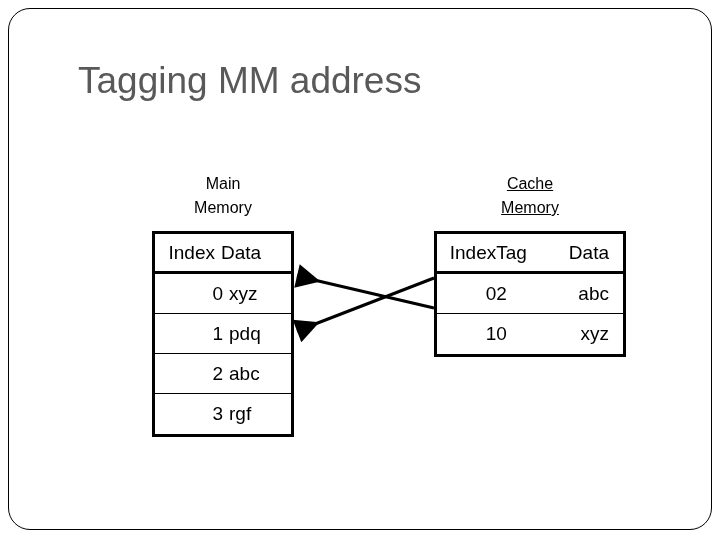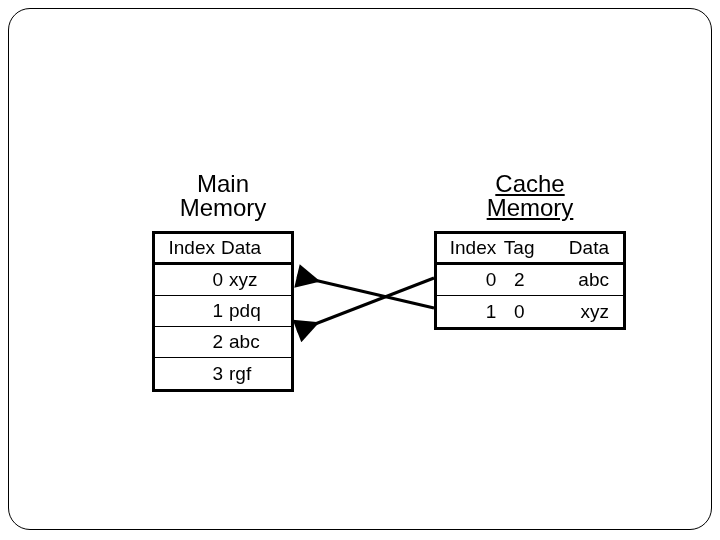--- a/index.html
+++ b/index.html
@@ -46,21 +46,21 @@
   #diagram {
     position: absolute;
     left: 0;
     top: 0;
     width: 720px;
     height: 540px;
   }
   .mem-label {
     position: absolute;
     text-align: center;
-    font-size: 24px;
+    font-size: 16px;
     line-height: 24px;
     color: #000000;
     font-family: "Liberation Sans", sans-serif;
     white-space: nowrap;
   }
   #main-memory-label {
     left: 152px;
     top: 172px;
     width: 142px;
   }
@@ -82,21 +82,21 @@
     top: 231px;
     width: 142px;
   }
   #cache-memory-table {
     left: 434px;
     top: 231px;
     width: 192px;
   }
   .mem-row {
     box-sizing: border-box;
-    height: 31px;
+    height: 40px;
     display: flex;
     align-items: center;
     justify-content: flex-end;
     border-bottom: 1.5px solid #000000;
     background: #ffffff;
   }
   .mem-row:last-child {
     border-bottom: none;
   }
   .mem-row.header-row {
@@ -111,39 +111,40 @@
     white-space: nowrap;
     text-align: right;
   }
   
   #main-memory-table .cell-index { width: 52px; text-align: right; }
   #main-memory-table .cell-data  { width: 62px; text-align: left; padding-left: 6px; }
   #main-memory-table .header-row .cell-index { width: 52px; text-align: right; }
   #main-memory-table .header-row .cell-data  { width: 62px; text-align: left; padding-left: 6px; }
   
   #cache-memory-table .cell-index { width: 62px; text-align: right; }
-  #cache-memory-table .cell-tag   { width: 48px; text-align: center; }
+  #cache-memory-table .cell-tag   { width: 48px; text-align: left; }
   #cache-memory-table .cell-data  { width: 70px; text-align: right; padding-right: 14px; }
 
   #arrow-layer {
     position: absolute;
     left: 0;
     top: 0;
     width: 720px;
     height: 540px;
     pointer-events: none;
   }
 </style>
 </head>
 <body>
 
 <div id="slide">
 
   <div id="slide-frame"></div>
 
+  <div id="slide-title">Tagging MM address</div>
 
   <div id="diagram">
 
     <div class="mem-label" id="main-memory-label">
       <div>Main</div>
       <div>Memory</div>
     </div>
 
     <div class="mem-label" id="cache-memory-label">
       <div>Cache</div>

